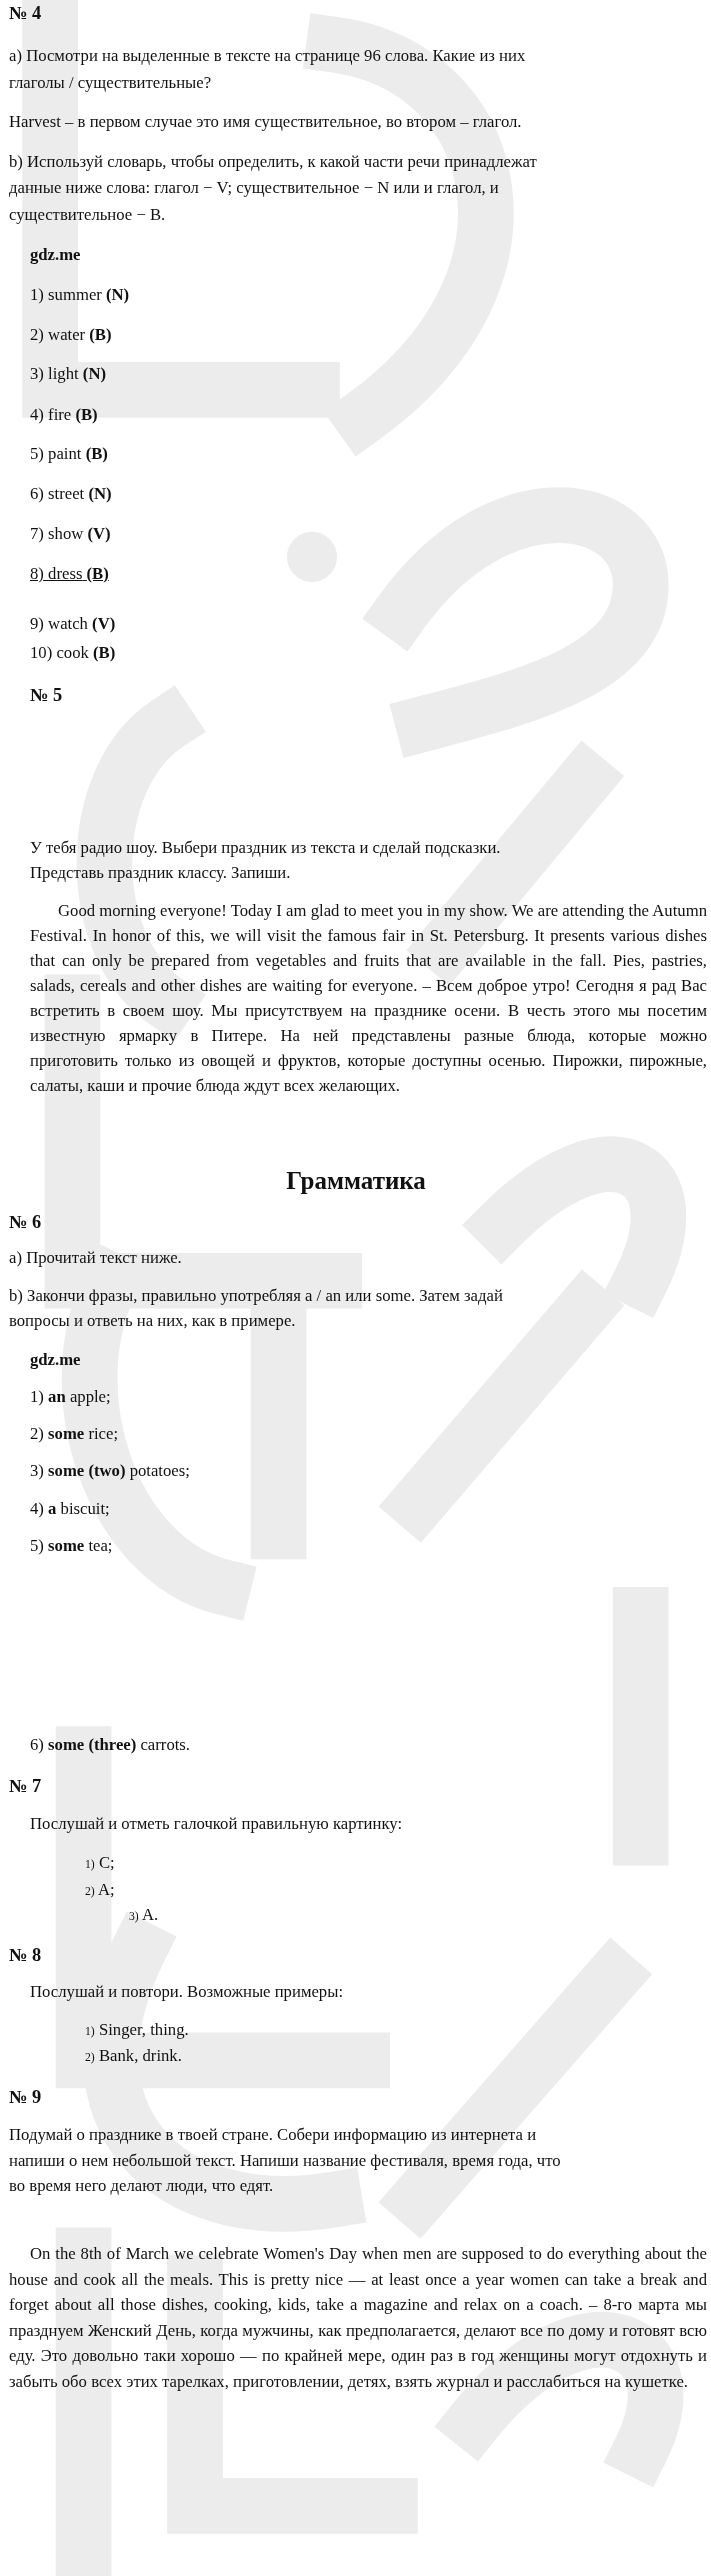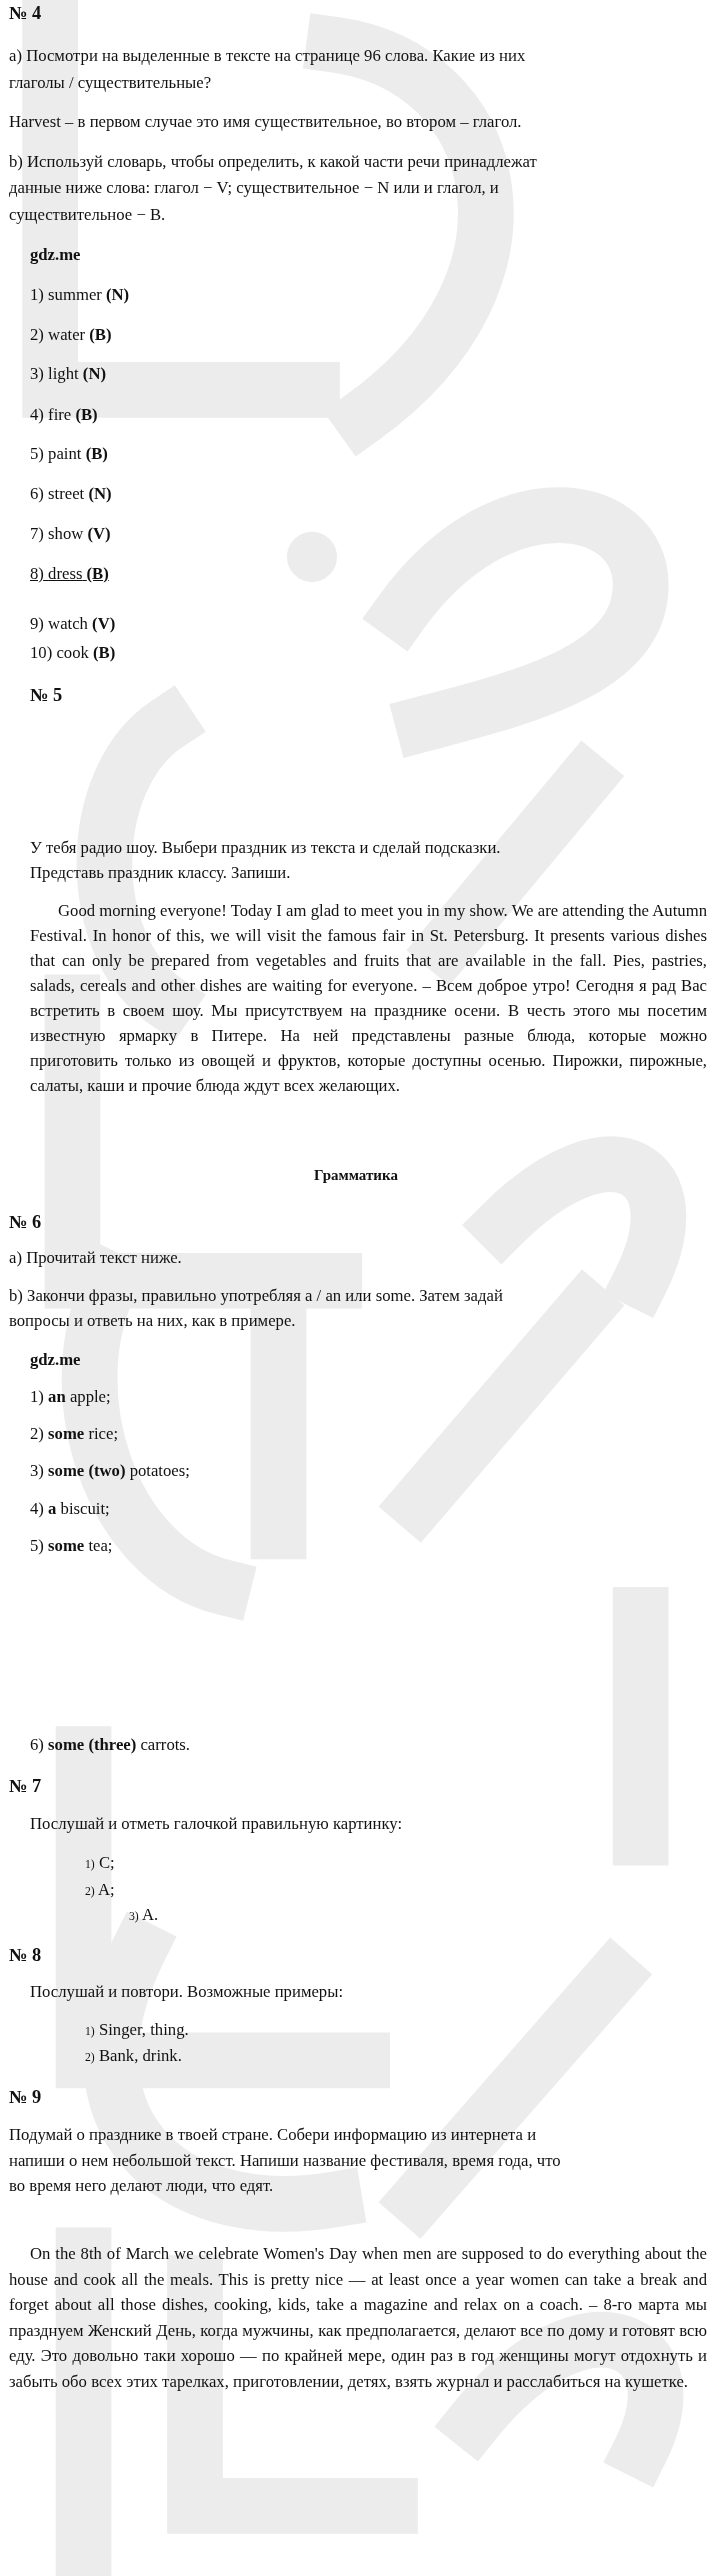--- a/index.html
+++ b/index.html
@@ -66,21 +66,21 @@
     <div class="abs t" style="left:30px; top:566px;text-decoration:underline;"><span>8)</span> <span>dress</span> <span class="b">(B)</span></div>
     <div class="abs t" style="left:30px; top:608px;margin-top:8px;"><span>9)</span> <span>watch</span> <span class="b">(V)</span></div>
     <div class="abs t" style="left:30px; top:645px;"><span>10)</span> <span>cook</span> <span class="b">(B)</span></div>
   </div>
 
   <div class="abs h" style="left:30px; top:685px;">№ 5</div>
   <div class="abs t" style="left:30px; top:840px;">У тебя радио шоу. Выбери праздник из текста и сделай подсказки.</div>
   <div class="abs t" style="left:30px; top:865px;">Представь праздник классу. Запиши.</div>
   <div class="just indent" style="top:898px;">Good morning everyone! Today I am glad to meet you in my show. We are attending the Autumn Festival. In honor of this, we will visit the famous fair in St. Petersburg. It presents various dishes that can only be prepared from vegetables and fruits that are available in the fall. Pies, pastries, salads, cereals and other dishes are waiting for everyone. – Всем доброе утро! Сегодня я рад Вас встретить в своем шоу. Мы присутствуем на празднике осени. В честь этого мы посетим известную ярмарку в Питере. На ней представлены разные блюда, которые можно приготовить только из овощей и фруктов, которые доступны осенью. Пирожки, пирожные, салаты, каши и прочие блюда ждут всех желающих.</div>
 
-  <div class="abs b center" style="top:1167px; font-size:15px;">Грамматика</div>
+  <div class="abs b center" style="top:1167px; font-size:25px;">Грамматика</div>
 
   <div class="abs h" style="top:1212px;">№ 6</div>
   <div class="abs t" style="left:9px; top:1250px;">a) Прочитай текст ниже.</div>
   <div class="abs t" style="left:9px; top:1288px;">b) Закончи фразы, правильно употребляя a / an или some. Затем задай</div>
   <div class="abs t" style="left:9px; top:1313px;">вопросы и ответь на них, как в примере.</div>
   <div class="abs t b" style="left:30px; top:1352px;">gdz.me</div>
 
   <div>
     <div class="abs t" style="left:30px; top:1389px;"><span>1)</span> <span class="b">an</span><span> apple;</span></div>
     <div class="abs t" style="left:30px; top:1426px;"><span>2)</span> <span class="b">some</span><span> rice;</span></div>

